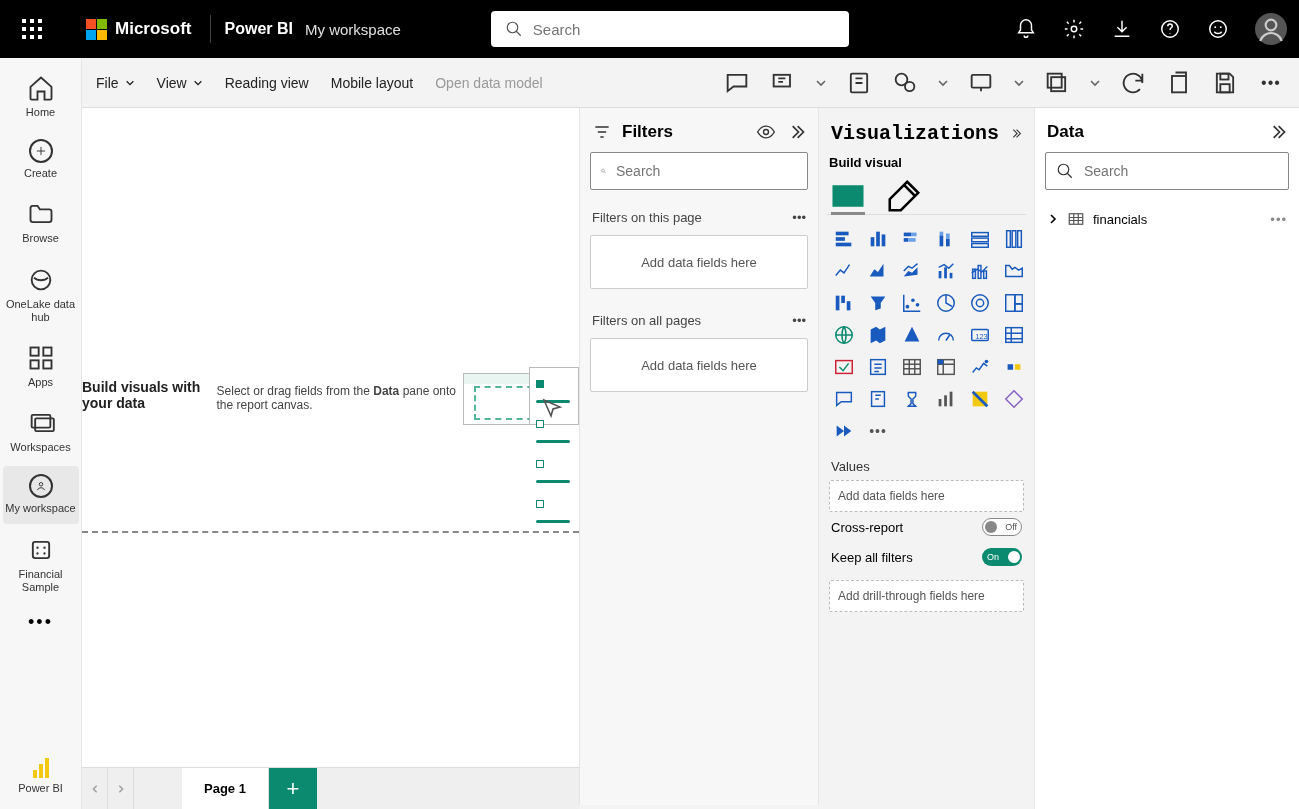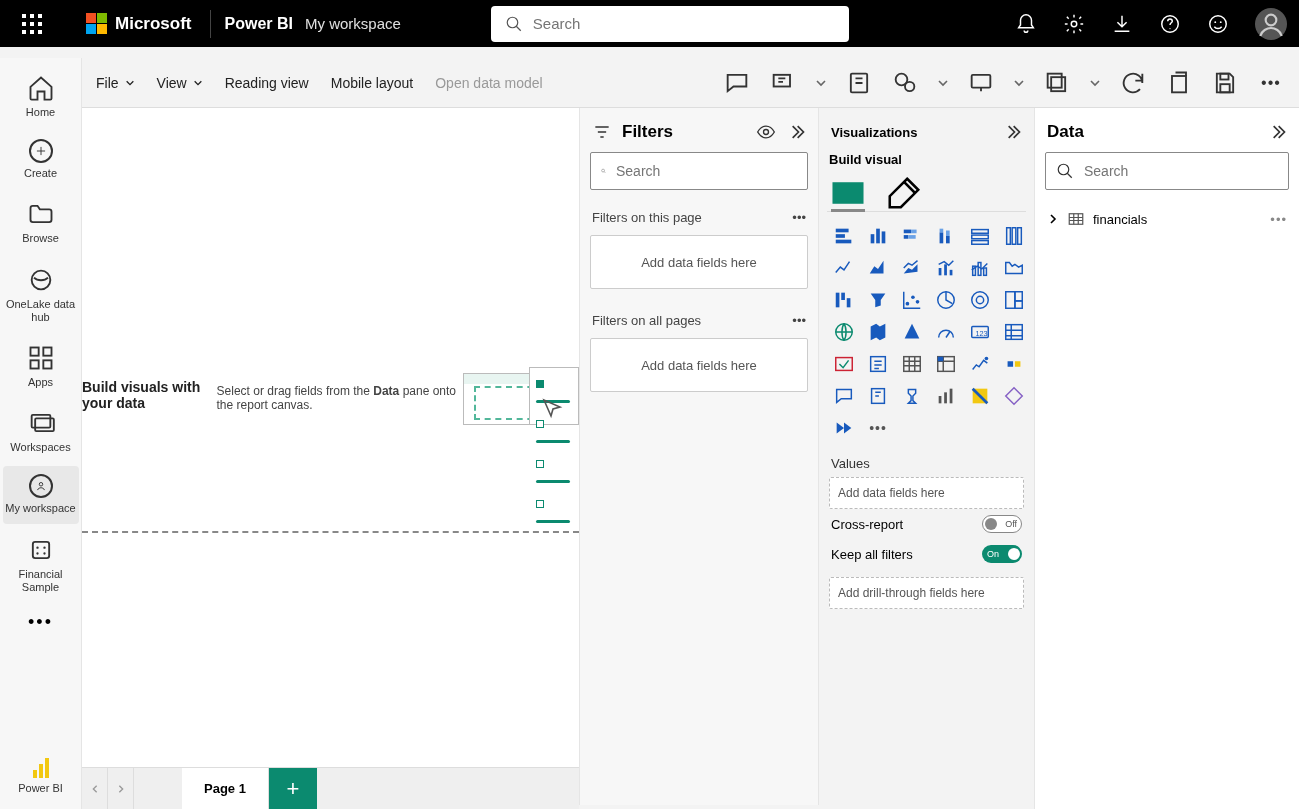--- a/index.html
+++ b/index.html
@@ -1,19 +1,19 @@
 <!DOCTYPE html>
 <html><head>
 <meta charset="utf-8">
 <style>
   * { box-sizing: border-box; margin: 0; padding: 0; font-family: "Segoe UI", Arial, sans-serif; }
   body { width: 1299px; height: 809px; overflow: hidden; background: #f3f3f3; position: relative; }
 
   
-  .top-header { position: absolute; top:0; left:0; right:0; height:47px; background:#000; display:flex; align-items:center; color:#fff; }
+  .top-header { position: absolute; top:0; left:0; right:0; height:58px; background:#000; display:flex; align-items:center; color:#fff; }
   .waffle { width:48px; height:48px; display:flex; align-items:center; justify-content:center; margin-left:8px; }
   .waffle svg { width:20px; height:20px; }
   .ms-logo { display:flex; align-items:center; margin-left:30px; }
   .ms-logo .sq { display:grid; grid-template-columns:10px 10px; grid-template-rows:10px 10px; gap:1px; margin-right:8px;}
   .ms-logo .sq div:nth-child(1){background:#f25022;}
   .ms-logo .sq div:nth-child(2){background:#7fba00;}
   .ms-logo .sq div:nth-child(3){background:#00a4ef;}
   .ms-logo .sq div:nth-child(4){background:#ffb900;}
   .ms-logo span { font-size:17px; font-weight:600; }
   .vdiv { width:1px; height:28px; background:#444; margin:0 14px 0 18px; }
@@ -74,21 +74,21 @@
   .pane-head h2 { font-size:17px; font-weight:600; flex:1; }
   .pane-head .picon { width:20px; height:20px; cursor:pointer; color:#333; display:flex;align-items:center;justify-content:center;}
   .search-box { display:flex; align-items:center; border:1px solid #888; background:#fff; height:38px; border-radius:2px; padding:0 10px; margin:0 2px 14px; }
   .search-box svg { width:18px; height:18px; margin-right:10px; color:#333;}
   .search-box input { border:none; outline:none; font-size:14px; flex:1; }
   .filter-section-label { font-size:13px; color:#444; display:flex; justify-content:space-between; align-items:center; padding:6px 4px; }
   .drop-target { border:1px solid #ccc; background:#fff; border-radius:2px; height:54px; display:flex; align-items:center; justify-content:center; font-size:13px; color:#555; margin:4px 2px 18px; }
 
   
   .viz { position:absolute; top:108px; left:819px; width:216px; bottom:0; background:#f3f3f3; border-right:1px solid #e5e5e5; padding:10px 8px; overflow:hidden;}
-  .viz .pane-head h2 { font-size:13px; }
+  .viz .pane-head h2 { font-size:20px;font-family:Liberation Mono, monospace; }
   .sub { font-size:13px; font-weight:600; padding:0 2px 6px; }
   .mode-tabs { display:flex; gap:18px; padding:2px 2px 0; border-bottom:1px solid #ddd; margin-bottom:8px;}
   .mode-tab { width:38px; height:36px; display:flex; align-items:center; justify-content:center; cursor:pointer; position:relative;}
   .mode-tab.active::after { content:""; position:absolute; bottom:-1px; left:2px; right:2px; height:3px; background:#888; }
   .viz-grid { display:grid; grid-template-columns:repeat(6, 30px); gap:4px 4px; padding:2px; }
   .viz-icon { width:30px; height:28px; display:flex; align-items:center; justify-content:center; cursor:pointer; }
   .viz-icon svg { width:24px; height:22px; }
   .section-label { font-size:13px; color:#333; padding:12px 4px 6px; }
   .val-drop { border:1px dashed #bbb; background:#fff; font-size:12px; padding:8px 8px; color:#555; border-radius:2px; margin:0 2px;}
   .toggle-row { display:flex; align-items:center; justify-content:space-between; font-size:13px; padding:6px 4px; }

